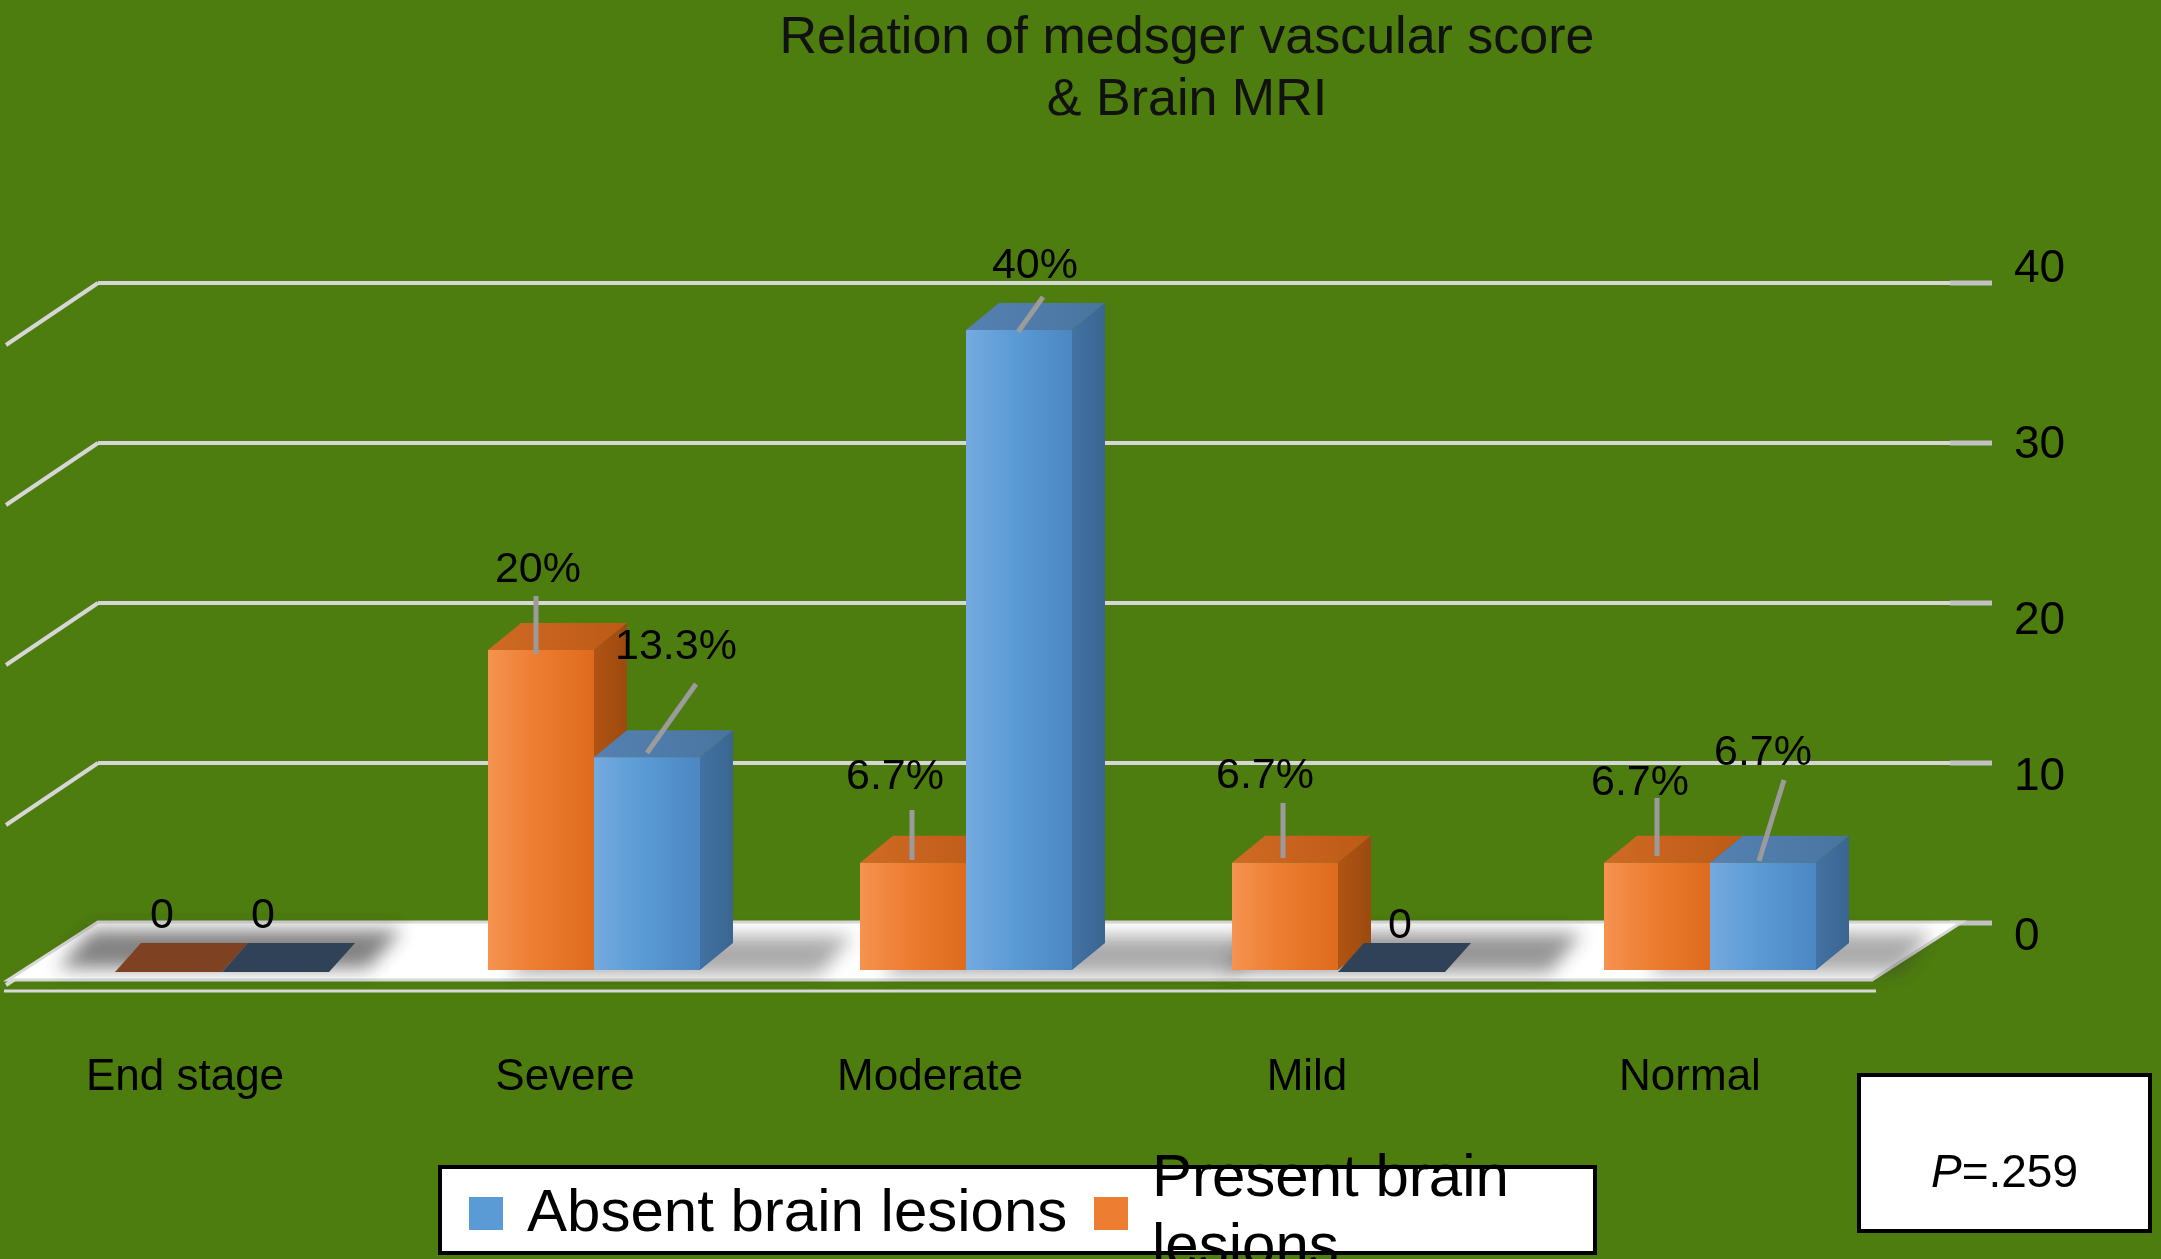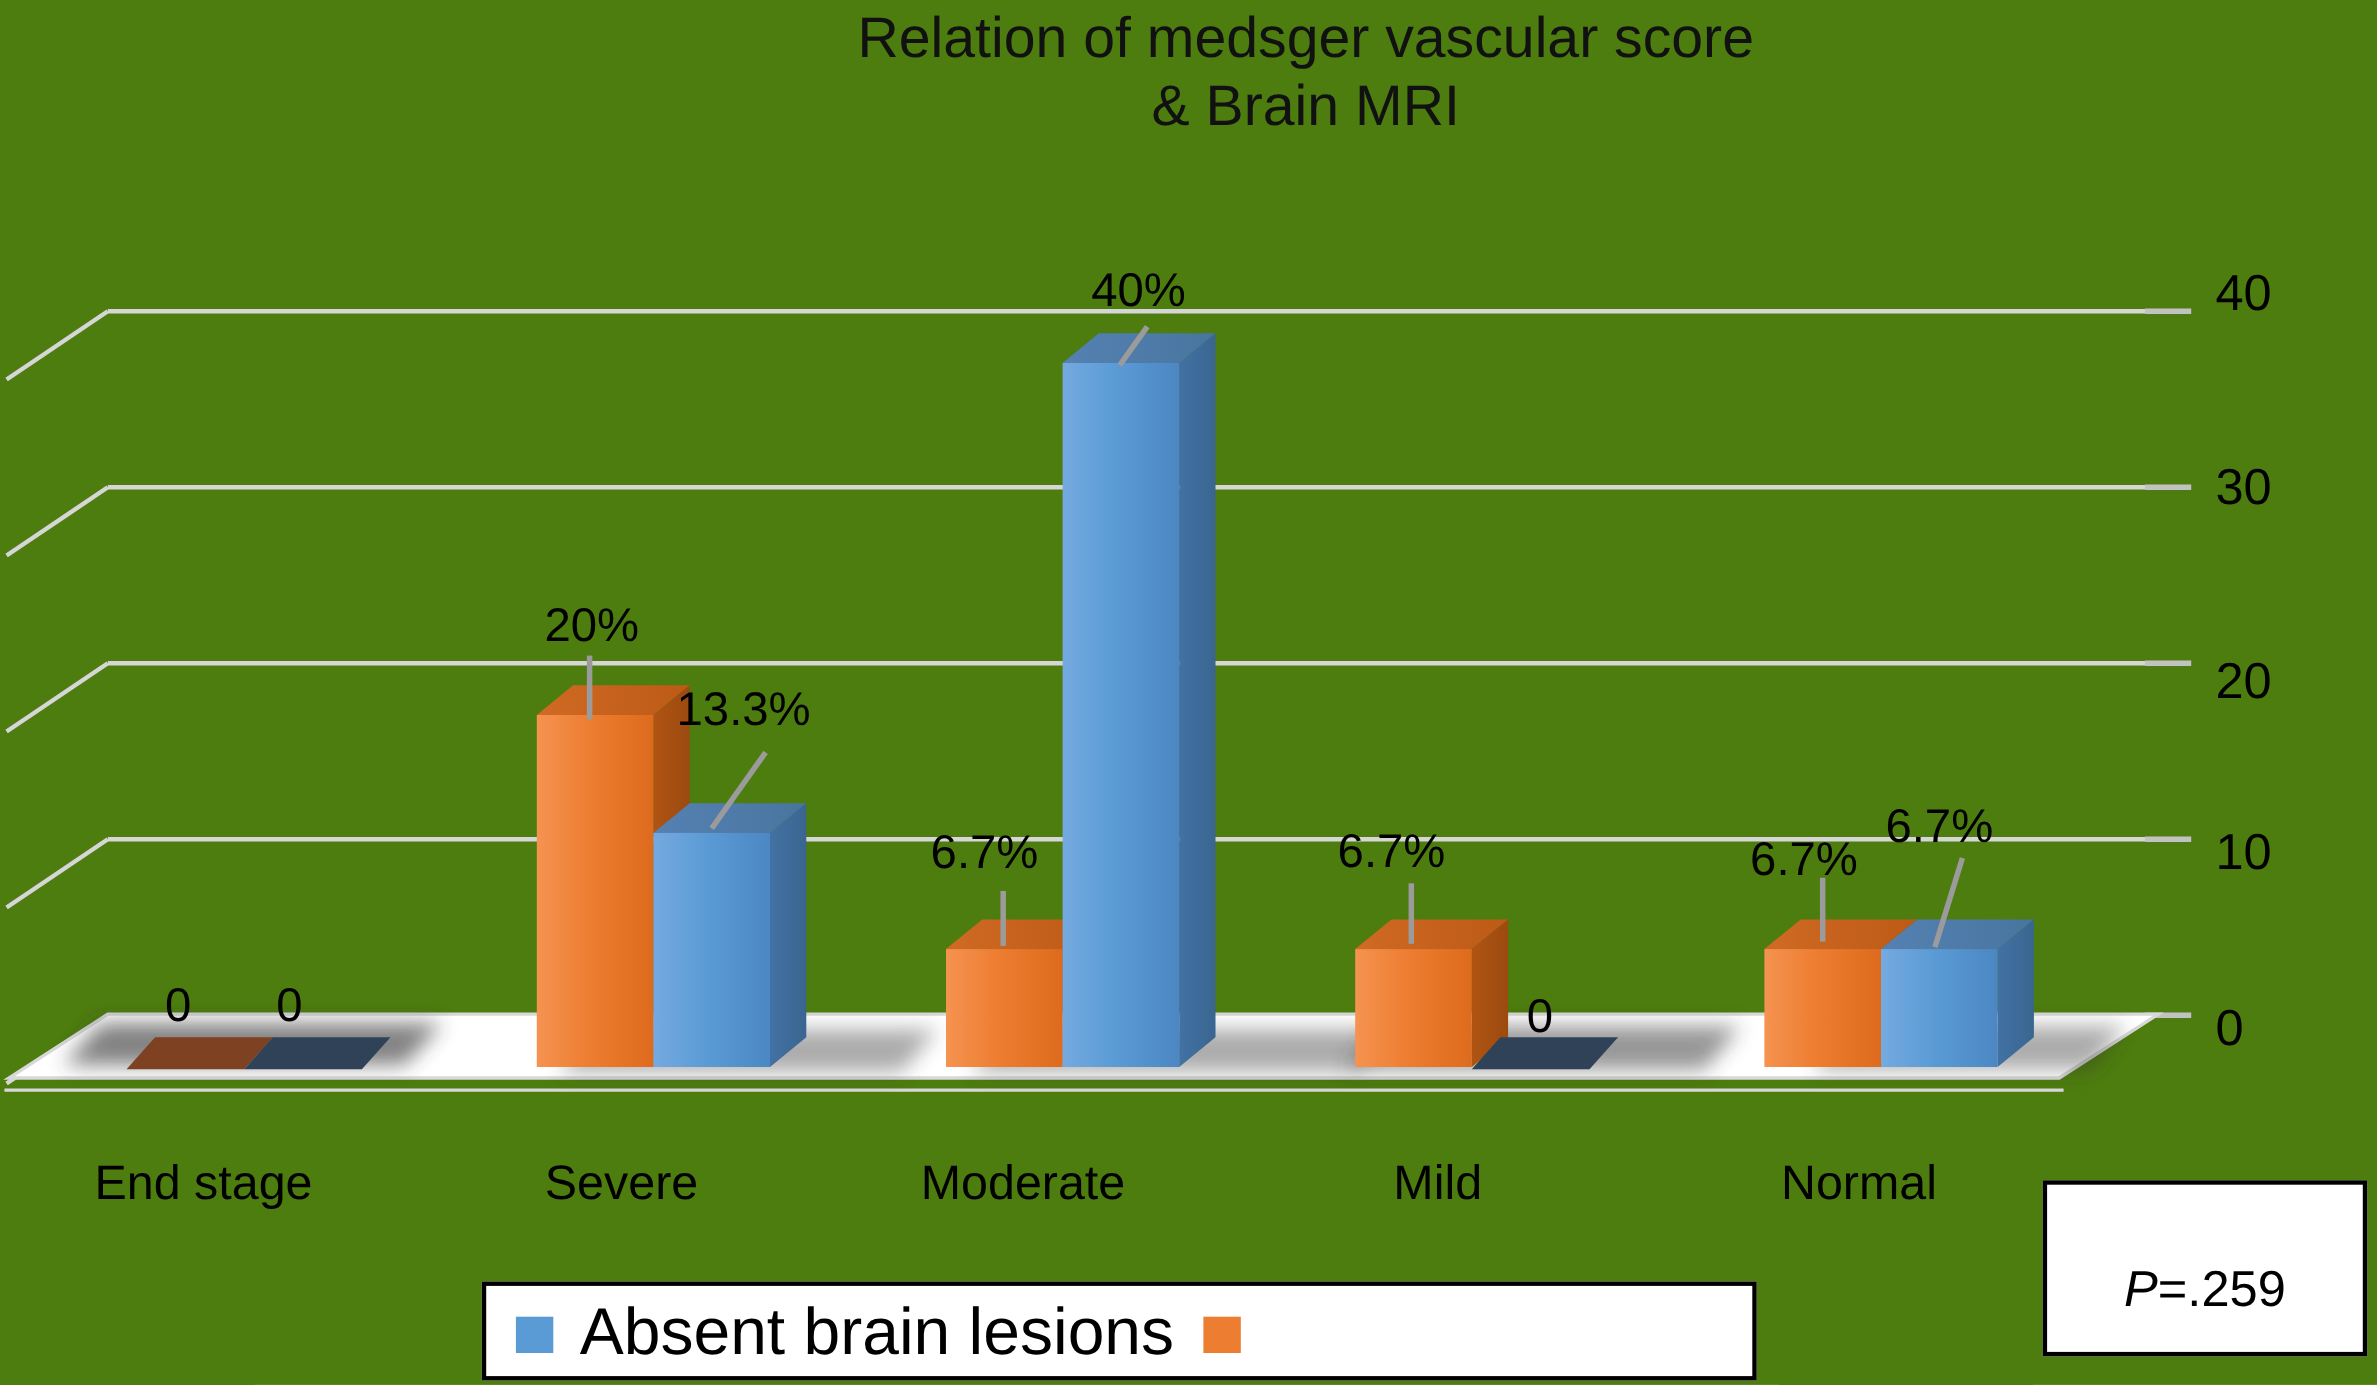--- a/index.html
+++ b/index.html
@@ -165,20 +165,21 @@
       <text x="2014" y="446" font-size="46" text-anchor="start" dominant-baseline="middle">30</text>
       <text x="2014" y="622" font-size="46" text-anchor="start" dominant-baseline="middle">20</text>
       <text x="2014" y="778" font-size="46" text-anchor="start" dominant-baseline="middle">10</text>
       <text x="2014" y="938" font-size="46" text-anchor="start" dominant-baseline="middle">0</text>
     </svg>
 
   <div class="legend-box">
     <div class="legend-swatch" style="left: 27px; background: rgb(91, 155, 213);"></div>
     <div class="legend-label" style="left:85px;">Absent brain lesions</div>
     <div class="legend-swatch" style="left: 652px; background: rgb(237, 125, 49);"></div>
+    <div class="legend-label" style="left:710px;">Present brain lesions</div>
   </div>
 
   <div class="p-box">
     <span class="pit">P</span>
       <span>=.259</span>
   </div>
 
 </div>
 
 </body></html>

